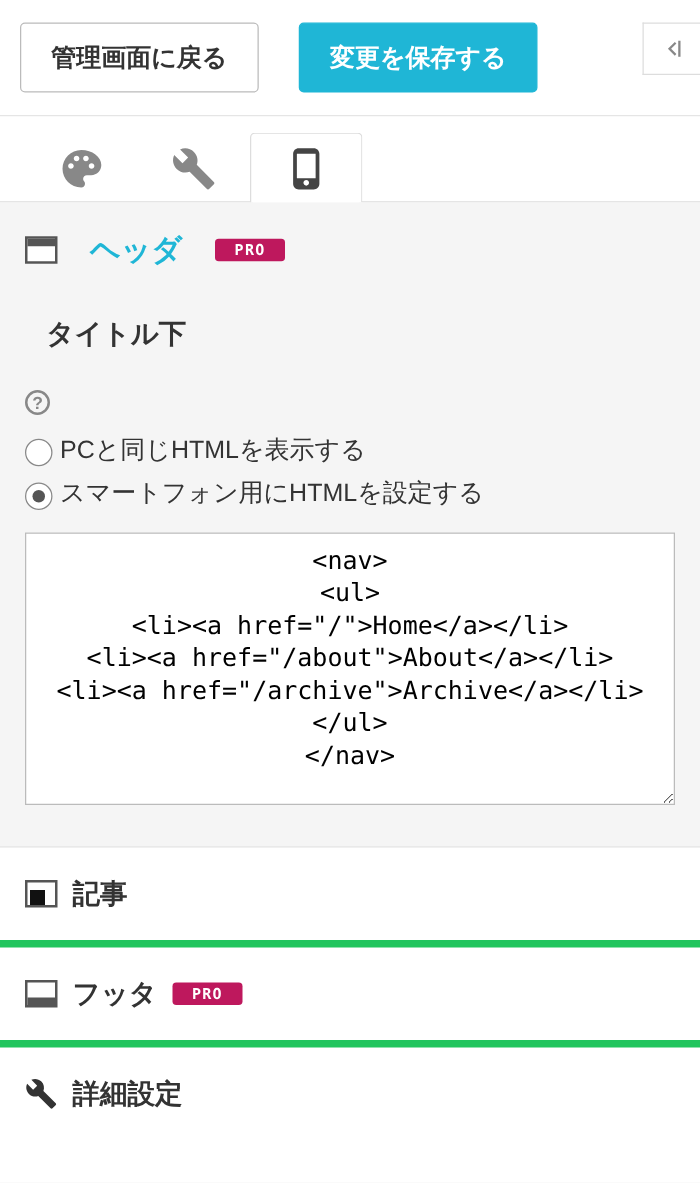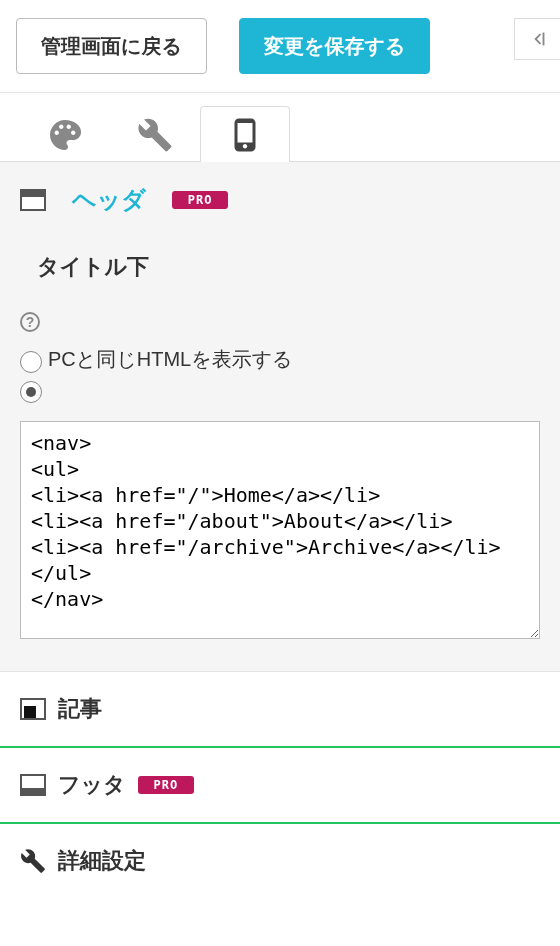--- a/index.html
+++ b/index.html
@@ -171,26 +171,27 @@
       margin-top: 10px;
       border: 1px solid #bbb;
       background: #fff;
       font-family: Menlo, Consolas, monospace;
       font-size: 20px;
       line-height: 1.3;
       padding: 8px 10px;
       resize: both;
       white-space: pre;
       overflow: auto;
+      text-align: center;
     }
 
     
     .section-row {
       padding: 22px 20px;
-      border-bottom: 2px solid #22c55e;
+      border-bottom: 6px solid #22c55e;
       display: flex;
       align-items: center;
       gap: 12px;
       font-size: 22px;
       font-weight: 700;
       cursor: pointer;
     }
     .section-row .title { flex: 0 0 auto; }
     .layout-icon {
       width: 26px; height: 22px;
@@ -265,20 +266,21 @@
     <span class="help-icon">?</span>
   </div>
 
   <label class="radio-row">
     <span class="radio"></span>
     <span>PCと同じHTMLを表示する</span>
   </label>
 
   <label class="radio-row">
     <span class="radio selected"></span>
+    <span>スマートフォン用にHTMLを設定する</span>
   </label>
 
   <textarea class="code-area" style="">&lt;nav&gt;
 &lt;ul&gt;
 &lt;li&gt;&lt;a href="/"&gt;Home&lt;/a&gt;&lt;/li&gt;
 &lt;li&gt;&lt;a href="/about"&gt;About&lt;/a&gt;&lt;/li&gt;
 &lt;li&gt;&lt;a href="/archive"&gt;Archive&lt;/a&gt;&lt;/li&gt;
 &lt;/ul&gt;
 &lt;/nav&gt;</textarea>
 </div>

